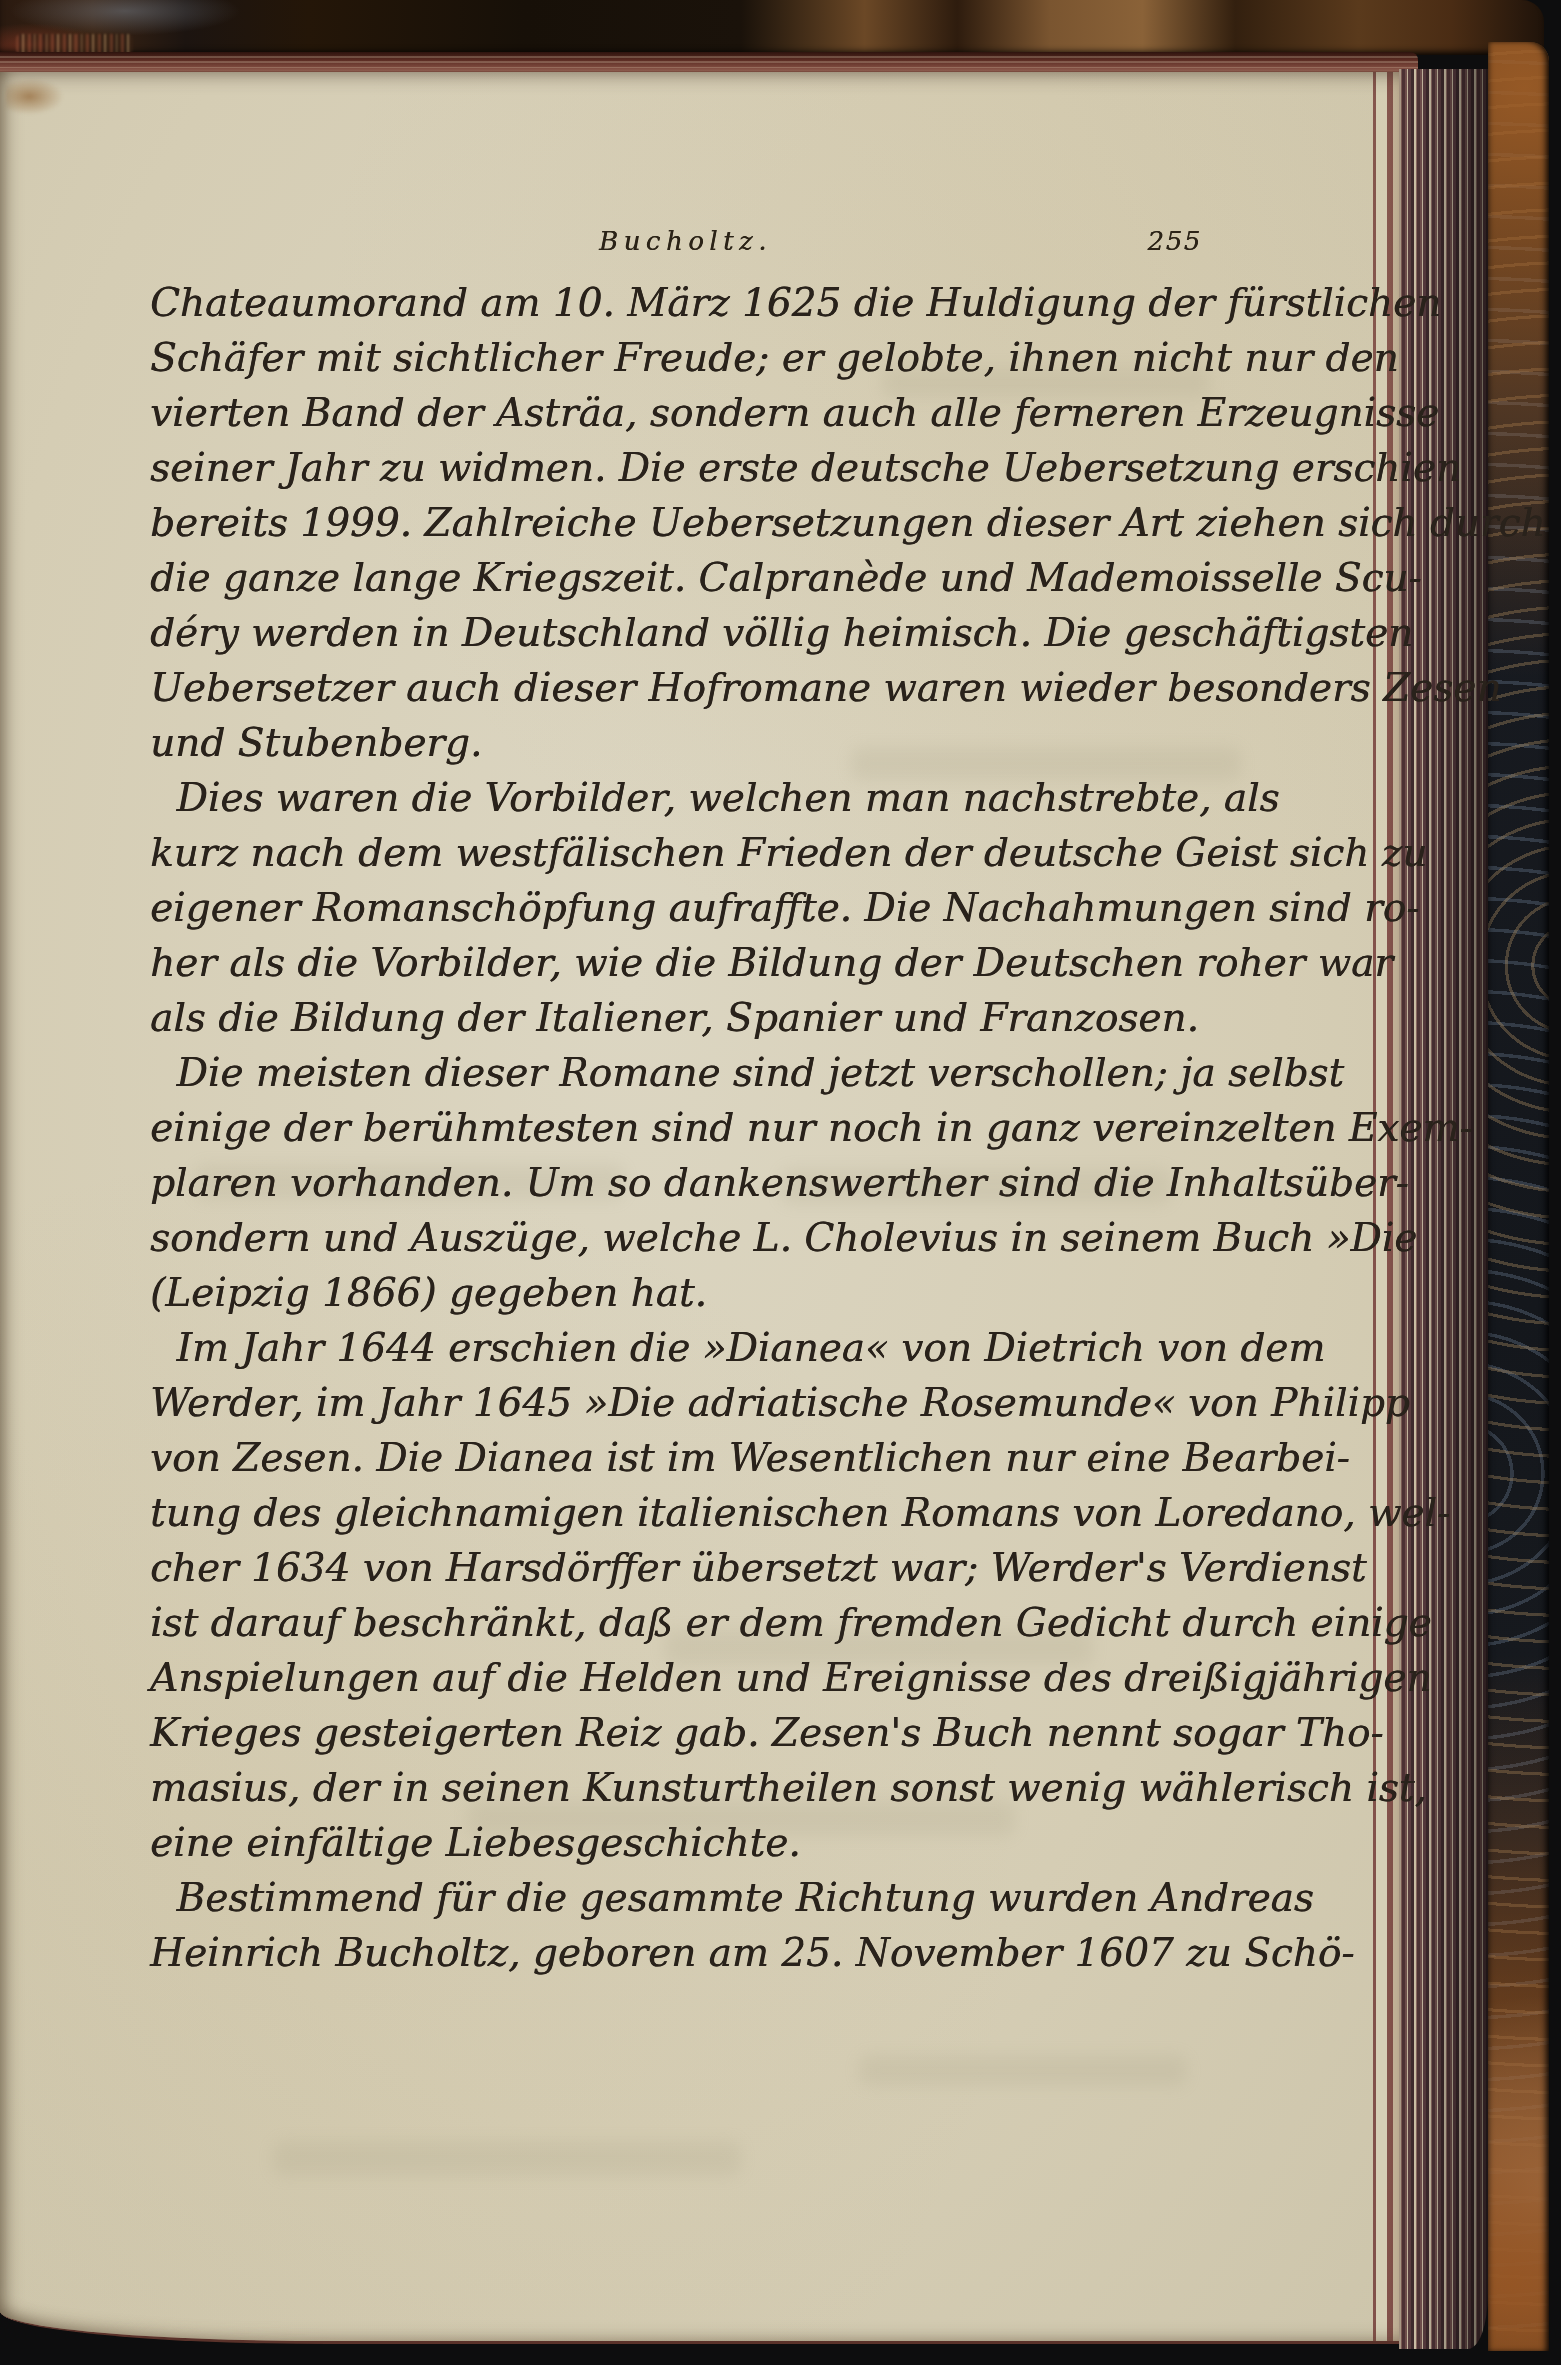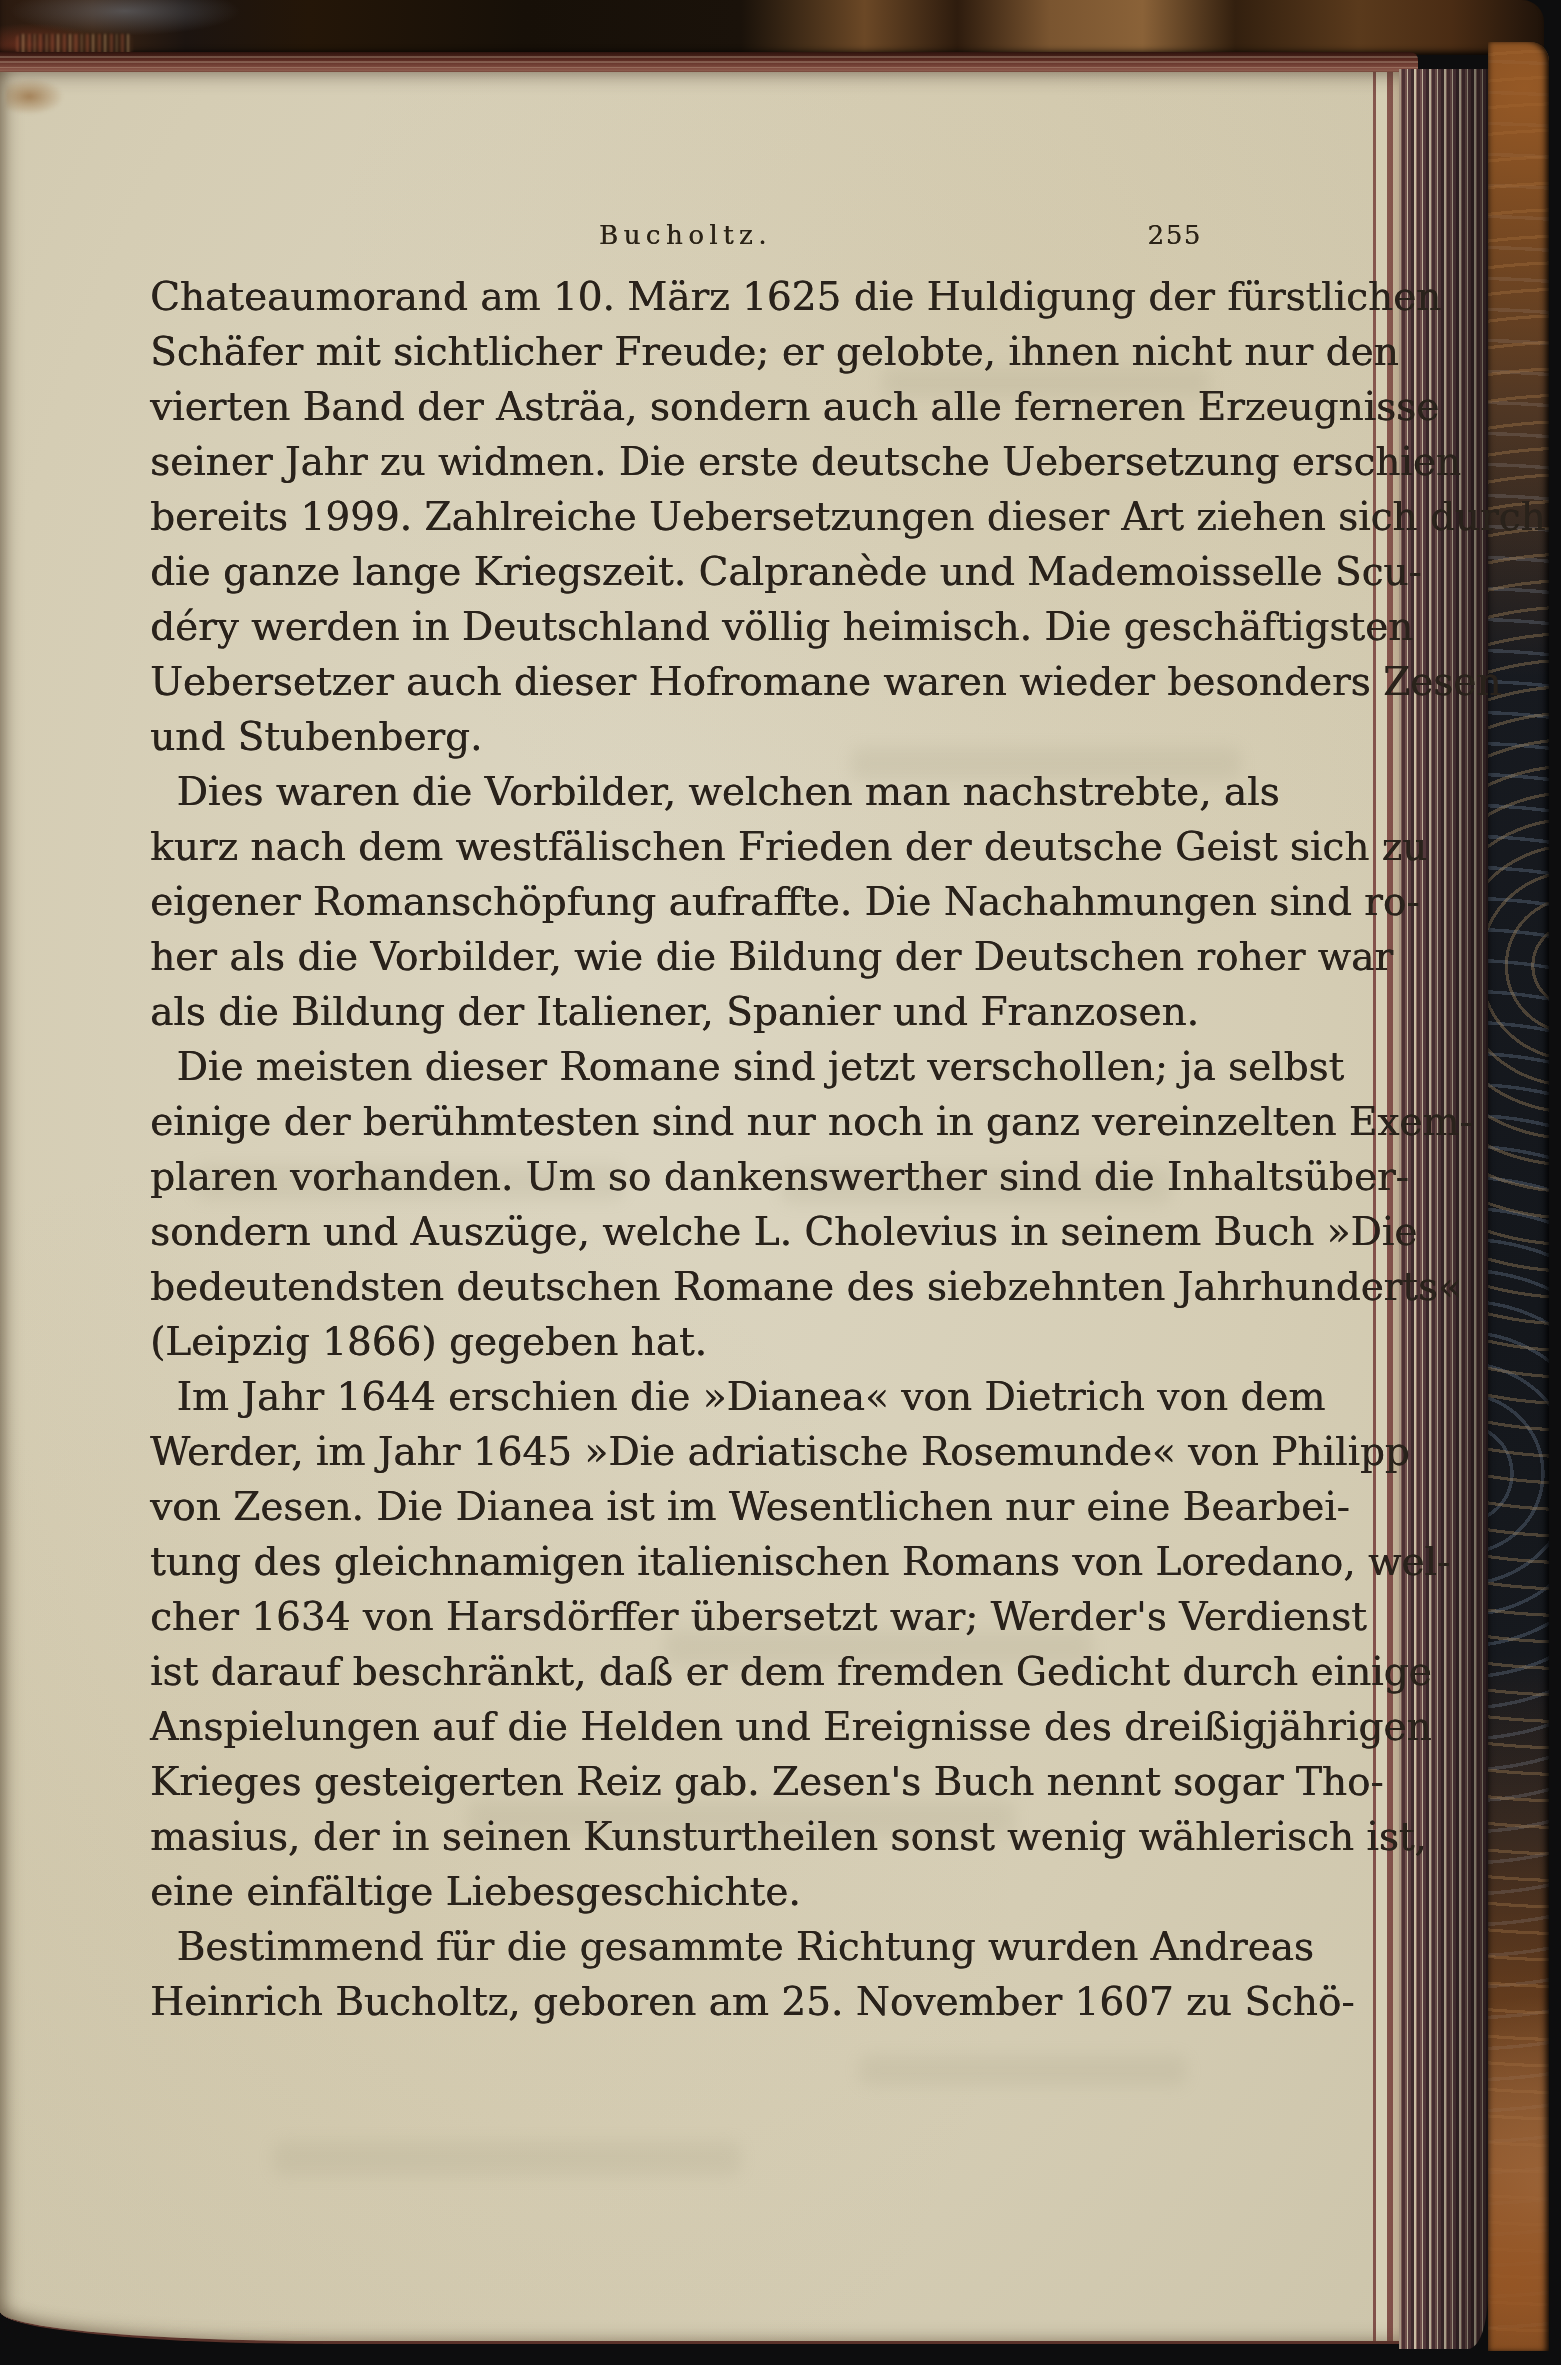--- a/index.html
+++ b/index.html
@@ -83,22 +83,23 @@
     position:absolute;left:6.2px;top:6.2px;width:58px;height:37px;
     background:radial-gradient(ellipse at 40% 50%, rgba(138,90,40,.65), rgba(138,90,40,0) 70%);
     filter:blur(1.6px);
   }
   .ghost{
     position:absolute;background:#9a9478;opacity:.15;filter:blur(7.8px);border-radius:9.4px;
   }
 
   
   .textblock{
-    position:absolute;left:150px;top:0;width:1071px;height:100%;
+    position:absolute;left:150px;top:6px;width:1071px;height:100%;
     color:#29221634;
+    font-style:italic;
   }
   .running-head{
     position:absolute;top:145px;left:0;width:100%;height:36px;color:#2b2317;
   }
   .rh-title{
     display:block;text-align:center;font-size:26px;letter-spacing:5.5px;line-height:36px;
     text-shadow:0.3px 0 0 currentColor;
   }
   .rh-num{
     position:absolute;right:19px;top:0;font-size:26px;letter-spacing:1.6px;line-height:36px;
@@ -159,21 +160,20 @@
           <p class="line flush">und Stubenberg.</p>
           <p class="line indent">Dies waren die Vorbilder, welchen man nachstrebte, als</p>
           <p class="line">kurz nach dem westfälischen Frieden der deutsche Geist sich zu</p>
           <p class="line">eigener Romanschöpfung aufraffte. Die Nachahmungen sind ro-</p>
           <p class="line">her als die Vorbilder, wie die Bildung der Deutschen roher war</p>
           <p class="line flush">als die Bildung der Italiener, Spanier und Franzosen.</p>
           <p class="line indent">Die meisten dieser Romane sind jetzt verschollen; ja selbst</p>
           <p class="line">einige der berühmtesten sind nur noch in ganz vereinzelten Exem-</p>
           <p class="line">plaren vorhanden. Um so dankenswerther sind die Inhaltsüber-</p>
           <p class="line">sondern und Auszüge, welche L. Cholevius in seinem Buch »Die</p>
-          <p class="line">bedeutendsten deutschen Romane des siebzehnten Jahrhunderts«</p>
           <p class="line flush">(Leipzig 1866) gegeben hat.</p>
           <p class="line indent">Im Jahr 1644 erschien die »Dianea« von Dietrich von dem</p>
           <p class="line">Werder, im Jahr 1645 »Die adriatische Rosemunde« von Philipp</p>
           <p class="line">von Zesen. Die Dianea ist im Wesentlichen nur eine Bearbei-</p>
           <p class="line">tung des gleichnamigen italienischen Romans von Loredano, wel-</p>
           <p class="line">cher 1634 von Harsdörffer übersetzt war; Werder's Verdienst</p>
           <p class="line">ist darauf beschränkt, daß er dem fremden Gedicht durch einige</p>
           <p class="line">Anspielungen auf die Helden und Ereignisse des dreißigjährigen</p>
           <p class="line">Krieges gesteigerten Reiz gab. Zesen's Buch nennt sogar Tho-</p>
           <p class="line">masius, der in seinen Kunsturtheilen sonst wenig wählerisch ist,</p>

